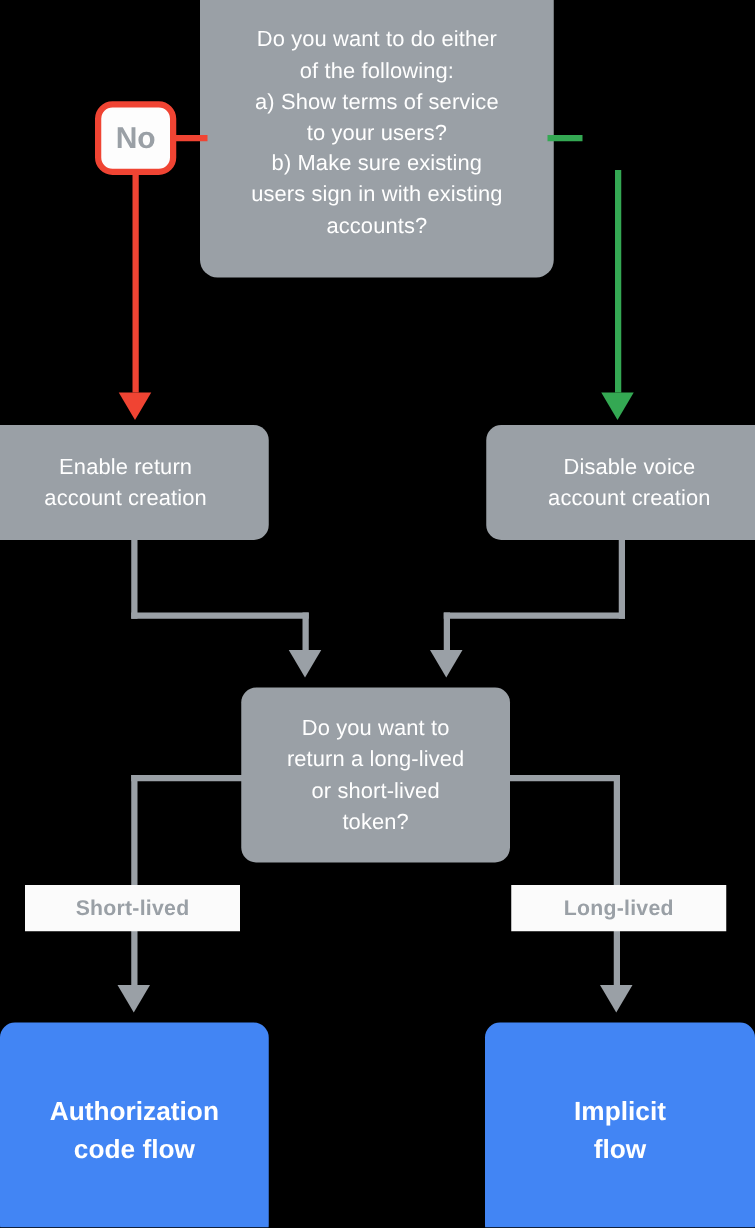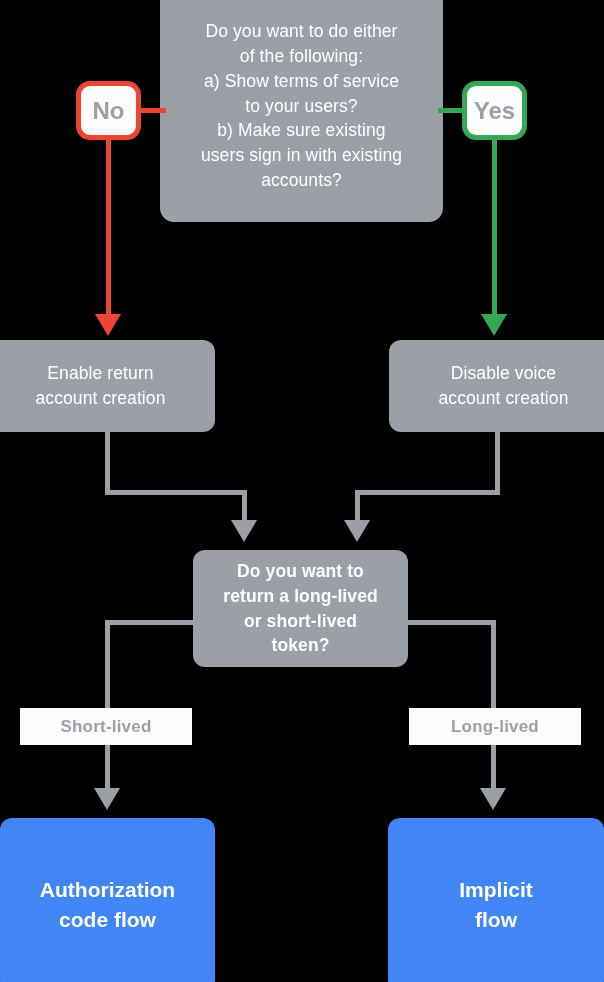--- a/index.html
+++ b/index.html
@@ -98,23 +98,20 @@
   </div>
 
   <div class="seg hline c-red" style="left:138px; top:108px; width:28px; height:5px;"></div>
 
   <div class="seg hline c-green" style="left:438px; top:108px; width:28px; height:5px;"></div>
 
   <div class="node pill no" style="left:76px; top:81px; width:65px; height:59px;">
     <span>No</span>
   </div>
 
-  <div class="node pill yes" style="left:462px; top:81px; width:65px; height:59px;">
-    <span>Yes</span>
-  </div>
 
   <div class="seg vline c-red" style="left:106px; top:136px; height:178px;"></div>
   <div class="arrow arrow-red" style="left:95px; top:314px;"></div>
 
   <div class="seg vline c-green" style="left:492px; top:136px; height:178px;"></div>
   <div class="arrow arrow-green" style="left:481px; top:314px;"></div>
 
   <div class="node gray-box" style="left:-14px; top:340px; width:229px; height:92px;">
     <span class="txt">Enable return
 account creation</span>
@@ -128,21 +125,21 @@
   <div class="seg vline c-gray" style="left:105px; top:432px; height:63px;"></div>
   <div class="seg hline c-gray" style="left:105px; top:490px; width:142px;"></div>
   <div class="seg vline c-gray" style="left:242px; top:490px; height:32px;"></div>
   <div class="arrow arrow-gray" style="left:231px; top:520px;"></div>
 
   <div class="seg vline c-gray" style="left:495px; top:432px; height:63px;"></div>
   <div class="seg hline c-gray" style="left:355px; top:490px; width:145px;"></div>
   <div class="seg vline c-gray" style="left:355px; top:490px; height:32px;"></div>
   <div class="arrow arrow-gray" style="left:344px; top:520px;"></div>
 
-  <div class="node gray-box" style="left:193px; top:550px; width:215px; height:117px;font-weight:bold;">
+  <div class="node gray-box" style="left:193px; top:550px; width:215px; height:140px;">
     <span class="txt">Do you want to
 return a long-lived
 or short-lived
 token?</span>
   </div>
 
   <div class="seg hline c-gray" style="left:105px; top:620px; width:98px;"></div>
   <div class="seg vline c-gray" style="left:105px; top:620px; height:170px;"></div>
   <div class="arrow arrow-gray" style="left:94px; top:788px;"></div>
 

